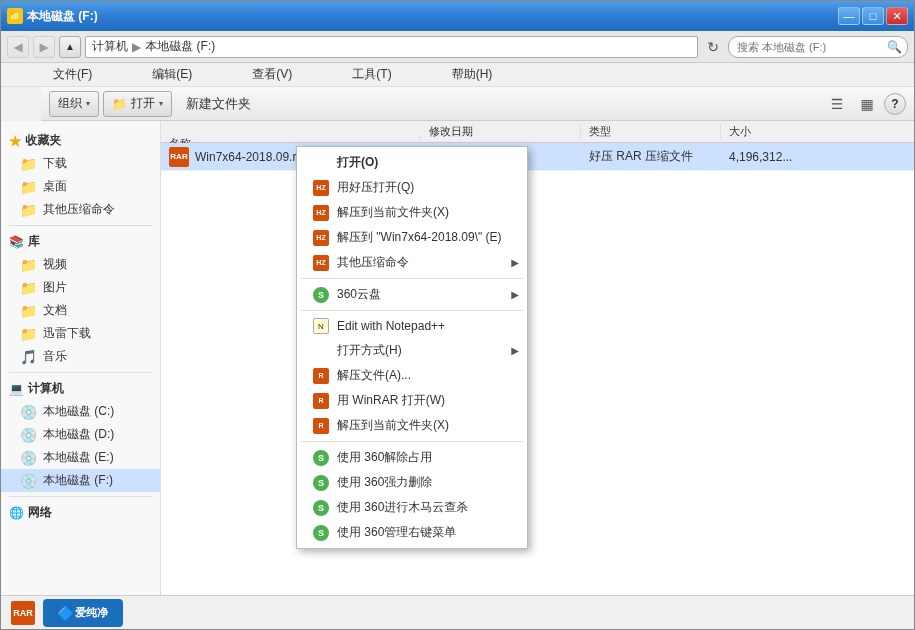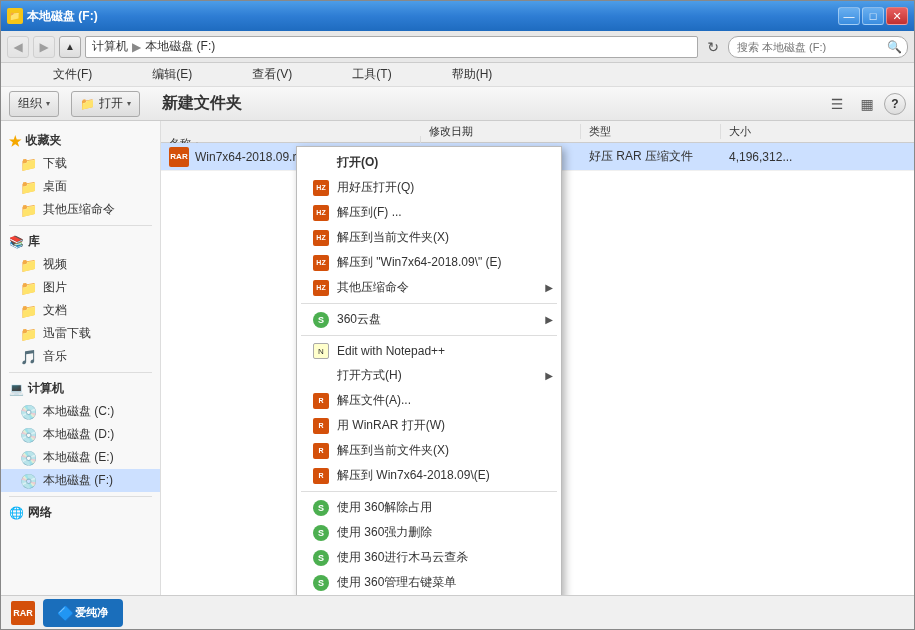--- a/index.html
+++ b/index.html
@@ -140,21 +140,22 @@
     }
 
     
     .toolbar {
       height: 34px;
       background: linear-gradient(to bottom, #f8f8f8, #e8e8e8);
       border-bottom: 1px solid #ccc;
       display: flex;
       align-items: center;
       padding: 0 8px;
-      gap: 12px;
+      gap: 4px;
+      margin-left: 40px;
     }
     .tool-btn {
       height: 26px;
       padding: 0 8px;
       background: linear-gradient(to bottom, #f5f5f5, #ddd);
       border: 1px solid #aaa;
       border-radius: 3px;
       cursor: pointer;
       font-size: 12px;
       color: #333;
@@ -162,23 +163,22 @@
     }
     .tool-btn .chevron {
       font-size: 8px; color: #555;
     }
     .new-folder-btn {
       height: 26px;
       padding: 0 10px;
       background: none;
       border: none;
       cursor: pointer;
-      font-size: 16px;
-      color: #333;
-      font-weight: bold;
+      font-size: 13px;
+      color: #333;
     }
     .toolbar-right {
       margin-left: auto;
       display: flex; align-items: center; gap: 4px;
     }
     .view-btn {
       width: 26px; height: 26px;
       background: none;
       border: 1px solid transparent;
       cursor: pointer;
@@ -298,21 +298,21 @@
     }
     .file-cell-date { width: 160px; padding: 0 8px; font-size: 12px; color: #333; }
     .file-cell-type { width: 140px; padding: 0 8px; font-size: 12px; color: #333; }
     .file-cell-size { width: 100px; padding: 0 8px; font-size: 12px; color: #333; }
 
     
     .context-menu {
       position: absolute;
       top: 25px;
       left: 135px;
-      width: 266px;
+      width: 232px;
       background: white;
       border: 1px solid #bbb;
       box-shadow: 3px 3px 8px rgba(0,0,0,0.3);
       z-index: 1000;
       font-size: 12px;
       padding: 3px 0;
     }
     .ctx-item {
       display: flex;
       align-items: center;
@@ -594,26 +594,20 @@
           <span>打开(O)</span>
         </div>
 
         <div class="ctx-item">
           <span class="ctx-icon">
               <div class="rar-icon">HZ</div>
             </span>
           <span>用好压打开(Q)</span>
         </div>
 
-        <div class="ctx-item">
-          <span class="ctx-icon">
-              <div class="rar-icon">HZ</div>
-            </span>
-          <span>解压到(F) ...</span>
-        </div>
 
         <div class="ctx-item">
           <span class="ctx-icon">
               <div class="rar-icon">HZ</div>
             </span>
           <span>解压到当前文件夹(X)</span>
         </div>
 
         <div class="ctx-item">
           <span class="ctx-icon">
@@ -669,26 +663,20 @@
           <span>用 WinRAR 打开(W)</span>
         </div>
 
         <div class="ctx-item">
           <span class="ctx-icon">
               <div class="rar-icon">R</div>
             </span>
           <span>解压到当前文件夹(X)</span>
         </div>
 
-        <div class="ctx-item">
-          <span class="ctx-icon">
-              <div class="rar-icon">R</div>
-            </span>
-          <span>解压到 Win7x64-2018.09\(E)</span>
-        </div>
 
         <div class="ctx-separator"></div>
 
         <div class="ctx-item">
           <span class="ctx-icon">
               <div class="ico-360">S</div>
             </span>
           <span>使用 360解除占用</span>
         </div>
 

